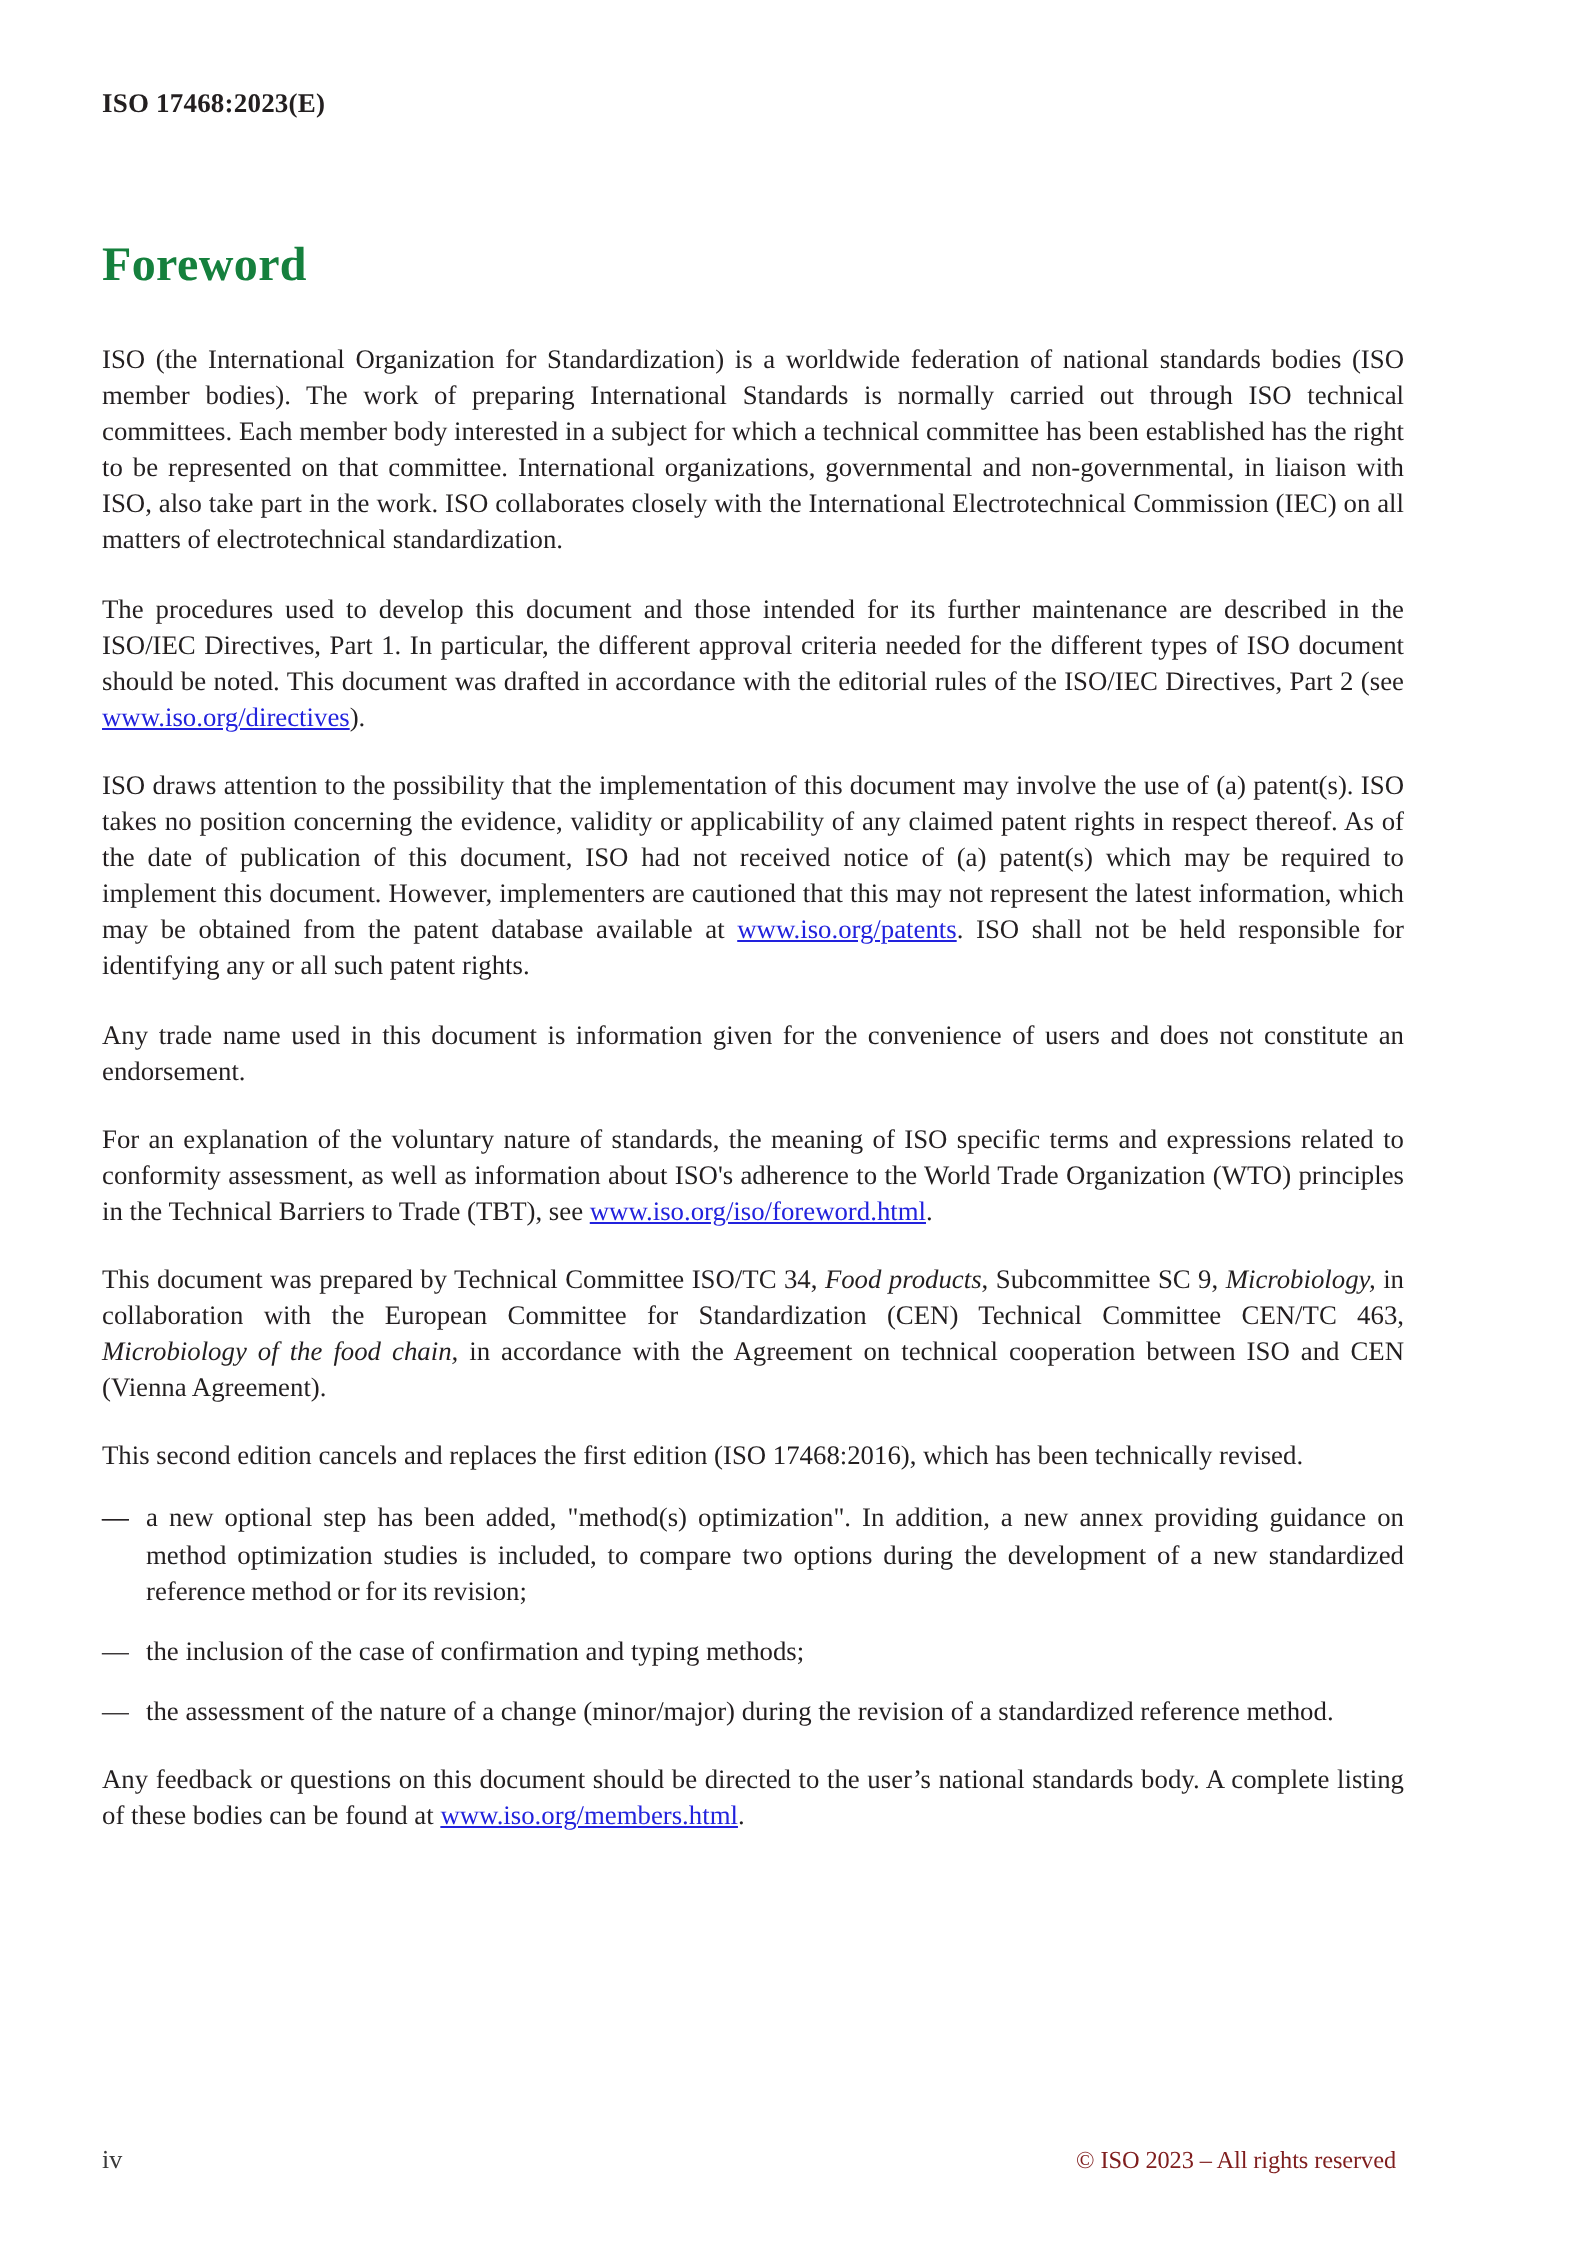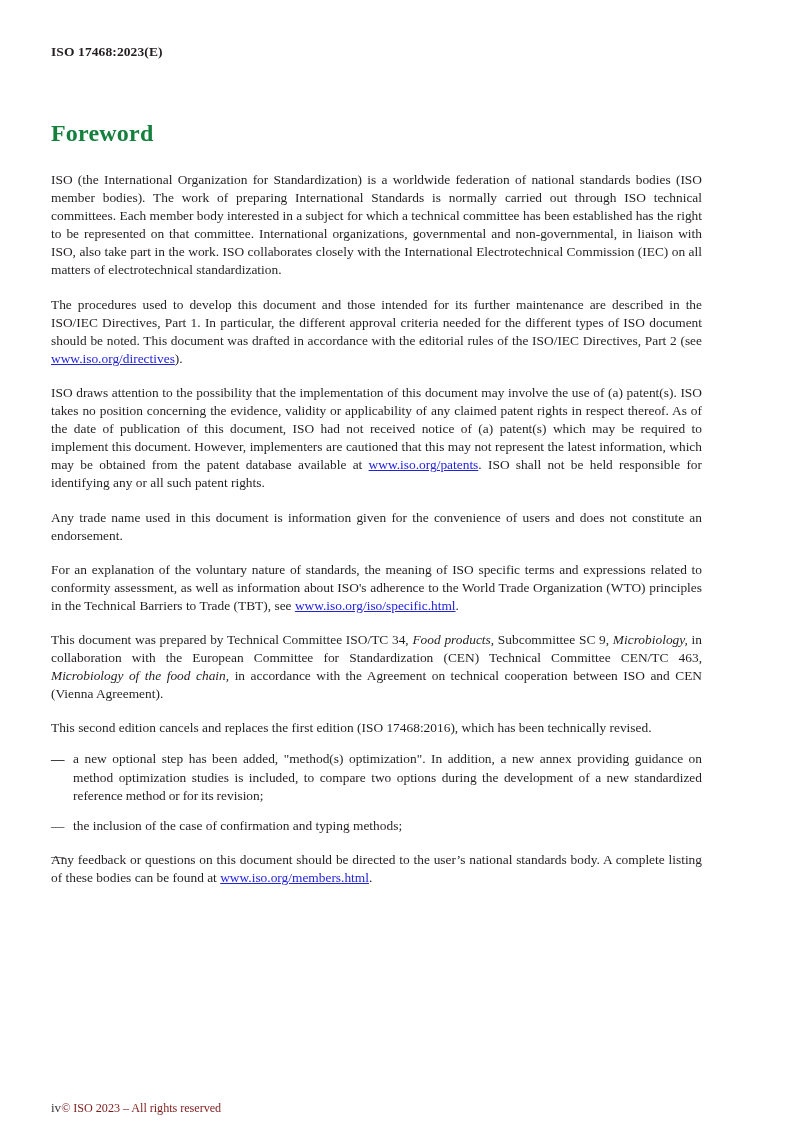--- a/index.html
+++ b/index.html
@@ -89,25 +89,24 @@
   }
   em, .ital {
     font-style: italic;
   }
   .footer {
     position: absolute;
     left: 51px;
     right: 51px;
     top: 1072px;
     display: flex;
-    justify-content: flex-start;
+    justify-content: space-between;
     align-items: baseline;
     font-size: 12.4px;
     color: #4a4a4a;
-    margin-top: 28px;
   }
   .footer .folio {
     font-size: 13px;
     color: #3a3a3a;
   }
   .footer .rights {
     font-size: 12.2px;
     color: #7f1d1d;
     letter-spacing: -0.05px;
   }
@@ -127,32 +126,32 @@
   <div class="body-block">
 
     <p class="para"><span>ISO (the International Organization for Standardization) is a worldwide federation of national standards bodies (ISO member bodies). The work of preparing International Standards is normally carried out through ISO technical committees. Each member body interested in a subject for which a technical committee has been established has the right to be represented on that committee. International organizations, governmental and non-governmental, in liaison with ISO, also take part in the work. ISO collaborates closely with the International Electrotechnical Commission (IEC) on all matters of electrotechnical standardization.</span></p>
 
     <p class="para"><span>The procedures used to develop this document and those intended for its further maintenance are described in the ISO/IEC Directives, Part 1. In particular, the different approval criteria needed for the different types of ISO document should be noted. This document was drafted in accordance with the editorial rules of the ISO/IEC Directives, Part 2 (see </span><a class="exlink" href="#">www.iso.org/directives</a><span>).</span></p>
 
     <p class="para"><span>ISO draws attention to the possibility that the implementation of this document may involve the use of (a) patent(s). ISO takes no position concerning the evidence, validity or applicability of any claimed patent rights in respect thereof. As of the date of publication of this document, ISO had not received notice of (a) patent(s) which may be required to implement this document. However, implementers are cautioned that this may not represent the latest information, which may be obtained from the patent database available at </span><a class="exlink" href="#">www.iso.org/patents</a><span>. ISO shall not be held responsible for identifying any or all such patent rights.</span></p>
 
     <p class="para"><span>Any trade name used in this document is information given for the convenience of users and does not constitute an endorsement.</span></p>
 
-    <p class="para"><span>For an explanation of the voluntary nature of standards, the meaning of ISO specific terms and expressions related to conformity assessment, as well as information about ISO's adherence to the World Trade Organization (WTO) principles in the Technical Barriers to Trade (TBT), see </span><a class="exlink" href="#">www.iso.org/iso/specific.html</a><span>.</span></p>
+    <p class="para"><span>For an explanation of the voluntary nature of standards, the meaning of ISO specific terms and expressions related to conformity assessment, as well as information about ISO's adherence to the World Trade Organization (WTO) principles in the Technical Barriers to Trade (TBT), see </span><a class="exlink" href="#">www.iso.org/iso/foreword.html</a><span>.</span></p>
 
     <p class="para"><span>This document was prepared by Technical Committee ISO/TC 34, </span><em class="ital">Food products</em><span>, Subcommittee SC 9, </span><em class="ital">Microbiology,</em><span> in collaboration with the European Committee for Standardization (CEN) Technical Committee CEN/TC 463, </span><em class="ital">Microbiology of the food chain,</em><span> in accordance with the Agreement on technical cooperation between ISO and CEN (Vienna Agreement).</span></p>
 
     <p class="para"><span>This second edition cancels and replaces the first edition (ISO 17468:2016), which has been technically revised.</span></p>
 
 
     <ul class="changes">
       <li><span class="dash">—</span></li>
       <li><span class="dash">—</span><span class="nowrap-tight">a new optional step has been added, "method(s) optimization". In addition, a new annex providing guidance on method optimization studies is included, to compare two options during the development of a new standardized reference method or for its revision;</span></li>
       <li><span class="dash">—</span><span>the inclusion of the case of confirmation and typing methods;</span></li>
-      <li><span class="dash">—</span></li>
+      <li><span class="dash">—</span><span>the assessment of the nature of a change (minor/major) during the revision of a standardized reference method.</span></li>
     </ul>
 
     <p class="para last"><span>Any feedback or questions on this document should be directed to the user’s national standards body. A complete listing of these bodies can be found at </span><a class="exlink" href="#">www.iso.org/members.html</a><span>.</span></p>
 
   </div>
 
   <div class="footer">
     <span class="folio">iv</span>
     <span class="rights">© ISO 2023 – All rights reserved</span>
   </div>

